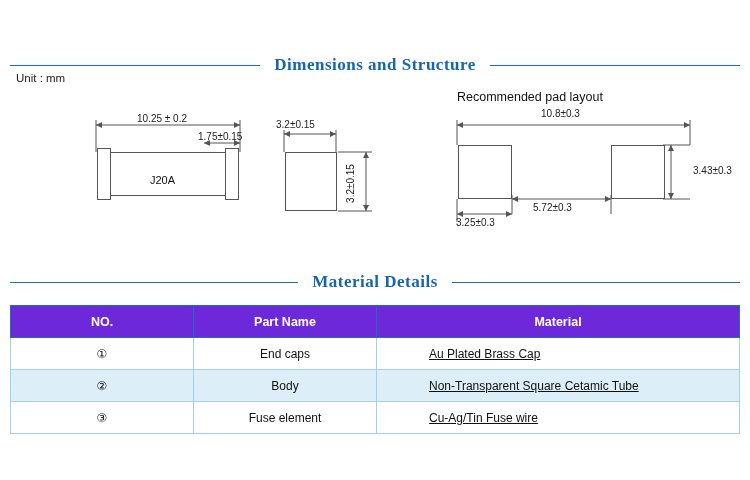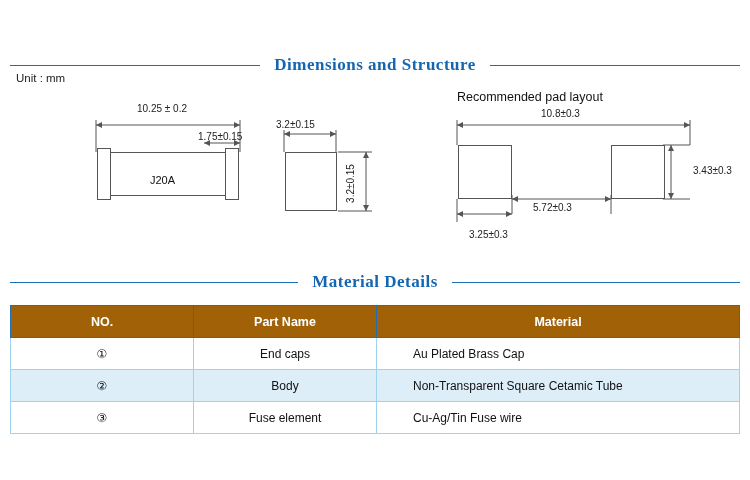--- a/index.html
+++ b/index.html
@@ -30,26 +30,26 @@
   .lbl{position:absolute;font-size:11px;color:#111;}
 
   svg.arrows{position:absolute;left:0;top:0;width:750px;height:260px;pointer-events:none;}
 
   .rec-title{position:absolute;font-size:12.5px;color:#111;}
 
   
   .tbl{position:absolute;left:10px;top:305px;width:730px;border-collapse:collapse;}
   .tbl th,.tbl td{border:1px solid #9fd2ef;font-size:12px;padding:0;height:31px;text-align:center;}
   .tbl thead th{
-    background:#a16207;color:#fff;font-weight:bold;font-size:12.5px;border:1px solid #1f6fb2;
+    background:#6d28d9;color:#fff;font-weight:bold;font-size:12.5px;border:1px solid #1f6fb2;
   }
   .tbl tbody tr.alt td{background:#ddeef9;}
   .tbl td.no{width:182px;}
   .tbl td.part{width:182px;}
-  .tbl td.mat{text-align:left;padding-left:36px;}
+  .tbl td.mat{text-align:left;padding-left:52px;text-decoration:underline;}
   .tbl th.no{width:182px;}
   .tbl th.part{width:182px;}
   .tbl tbody td{color:#111;}
   .circnum{font-size:13px;}
 </style>
 </head>
 <body>
 
 <div class="page">
 
@@ -99,34 +99,34 @@
     <line x1="611" y1="195" x2="611" y2="214" stroke="#555" stroke-width="1"></line>
 
     <line x1="457" y1="214" x2="512" y2="214" stroke="#555" stroke-width="1" marker-start="url(#arl)" marker-end="url(#ar)"></line>
     <line x1="457" y1="199" x2="457" y2="222" stroke="#555" stroke-width="1"></line>
   </svg>
 
   <div class="box" style="left:105px;top:152px;width:125px;height:44px;"></div>
   <div class="box" style="left:97px;top:148px;width:14px;height:52px;"></div>
   <div class="box" style="left:225px;top:148px;width:14px;height:52px;"></div>
   <div class="lbl" style="left:150px;top:174px;">J20A</div>
-  <div class="dim-t" style="left:137px;top:103px;">10.25 ± 0.2</div>
+  <div class="dim-t" style="left:137px;top:113px;">10.25 ± 0.2</div>
   <div class="dim-t sm" style="left:198px;top:131px;">1.75±0.15</div>
 
   <div class="box" style="left:285px;top:152px;width:52px;height:59px;"></div>
   <div class="dim-t" style="left:276px;top:119px;">3.2±0.15</div>
   <div class="dim-t vert" style="left:331px;top:178px;transform:rotate(-90deg);">3.2±0.15</div>
 
   <div class="rec-title" style="left:457px;top:90px;">Recommended pad layout</div>
   <div class="box" style="left:458px;top:145px;width:54px;height:54px;"></div>
   <div class="box" style="left:611px;top:145px;width:54px;height:54px;"></div>
   <div class="dim-t" style="left:541px;top:108px;">10.8±0.3</div>
   <div class="dim-t" style="left:693px;top:165px;">3.43±0.3</div>
   <div class="dim-t" style="left:533px;top:202px;">5.72±0.3</div>
-  <div class="dim-t" style="left:469px;top:217px;margin-top:12px;">3.25±0.3</div>
+  <div class="dim-t" style="left:456px;top:217px;">3.25±0.3</div>
 
   <div class="sec-head" id="head-mat">
     <div class="rule"></div>
     <div class="title">Material  Details</div>
     <div class="rule"></div>
   </div>
 
   <table class="tbl">
     <thead>
       <tr>

